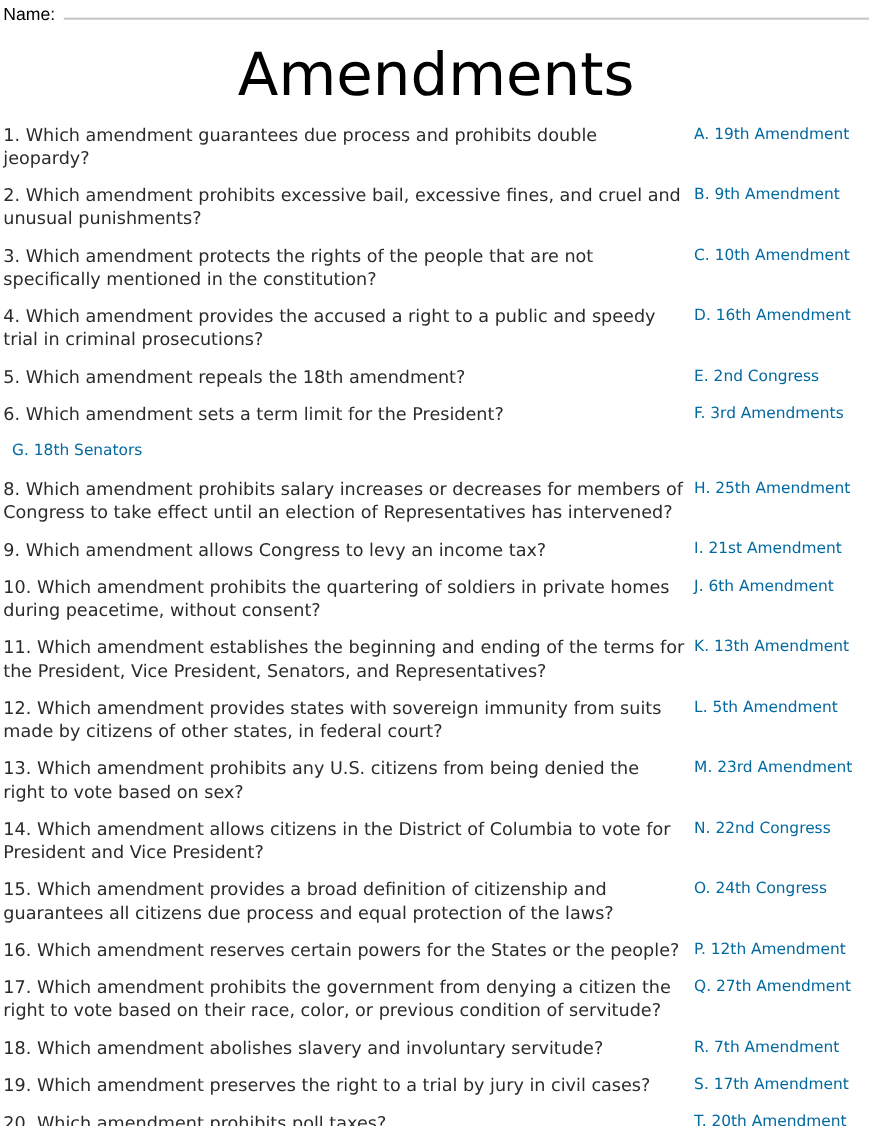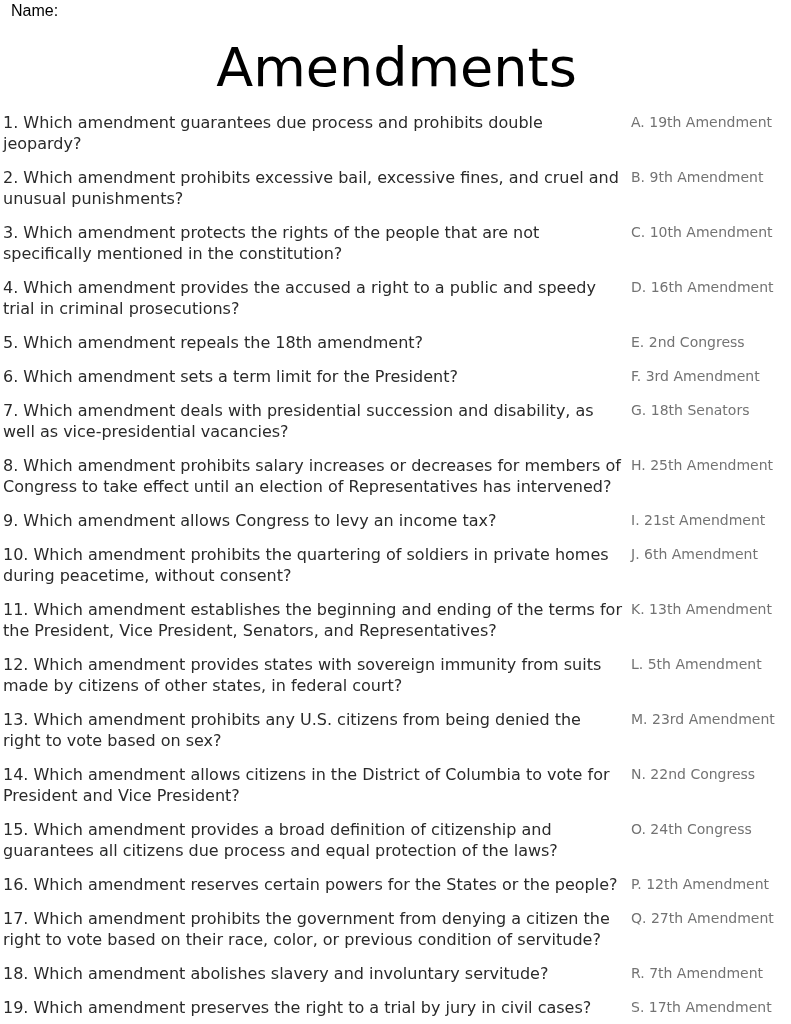--- a/index.html
+++ b/index.html
@@ -5,40 +5,40 @@
   html, body { margin: 0; padding: 0; background: #ffffff; }
   body {
     width: 791px; height: 1024px; overflow: hidden;
     font-family: "DejaVu Sans", sans-serif;
     color: #202020;
   }
   .sheet { padding: 2px 1px 0 3px; width: 787px; }
   .name-row {
     display: flex; align-items: baseline; height: 20px;
     font-family: "Liberation Sans", sans-serif;
-    font-size: 16px; color: #000000; flex-direction: column;
+    font-size: 16px; color: #000000;
   }
   .name-line {
     flex: 1 1 auto; margin-left: 8px; height: 14px;
     border-bottom: 2px solid #c9c9c9;
   }
   h1.title {
     margin: 16px 0 14px 0; padding: 0;
     font-size: 54px; line-height: 60px; font-weight: 400;
     text-align: center; color: #000000;
     font-family: "DejaVu Sans", sans-serif;
   }
   .row { display: flex; align-items: flex-start; margin-bottom: 13px; }
   .q {
     flex: 0 0 620px; width: 620px;
     font-size: 16px; line-height: 21px; color: #2a2a2a;
   }
   .a {
     margin-left: 8px; white-space: nowrap;
-    font-size: 14px; line-height: 21px; color: #737373;
+    font-size: 14px; line-height: 21px; color: #0369a1;
   }
 </style>
 </head>
 <body>
 
 <div class="sheet">
   <div class="name-row">
     <span>Name:</span>
     <span class="name-line"></span>
   </div>
@@ -66,25 +66,24 @@
     <div class="a">D. 16th Amendment</div>
   </div>
 
   <div class="row">
     <div class="q">5. Which amendment repeals the 18th amendment?</div>
     <div class="a">E. 2nd Congress</div>
   </div>
 
   <div class="row">
     <div class="q">6. Which amendment sets a term limit for the President?</div>
-    <div class="a">F. 3rd Amendment</div>
+    <div class="a">F. 3rd Amendments</div>
   </div>
 
   <div class="row">
-    <div class="q">7. Which amendment deals with presidential succession and disability, as well as vice-presidential vacancies?</div>
     <div class="a">G. 18th Senators</div>
   </div>
 
   <div class="row">
     <div class="q">8. Which amendment prohibits salary increases or decreases for members of Congress to take effect until an election of Representatives has intervened?</div>
     <div class="a">H. 25th Amendment</div>
   </div>
 
   <div class="row">
     <div class="q">9. Which amendment allows Congress to levy an income tax?</div>

